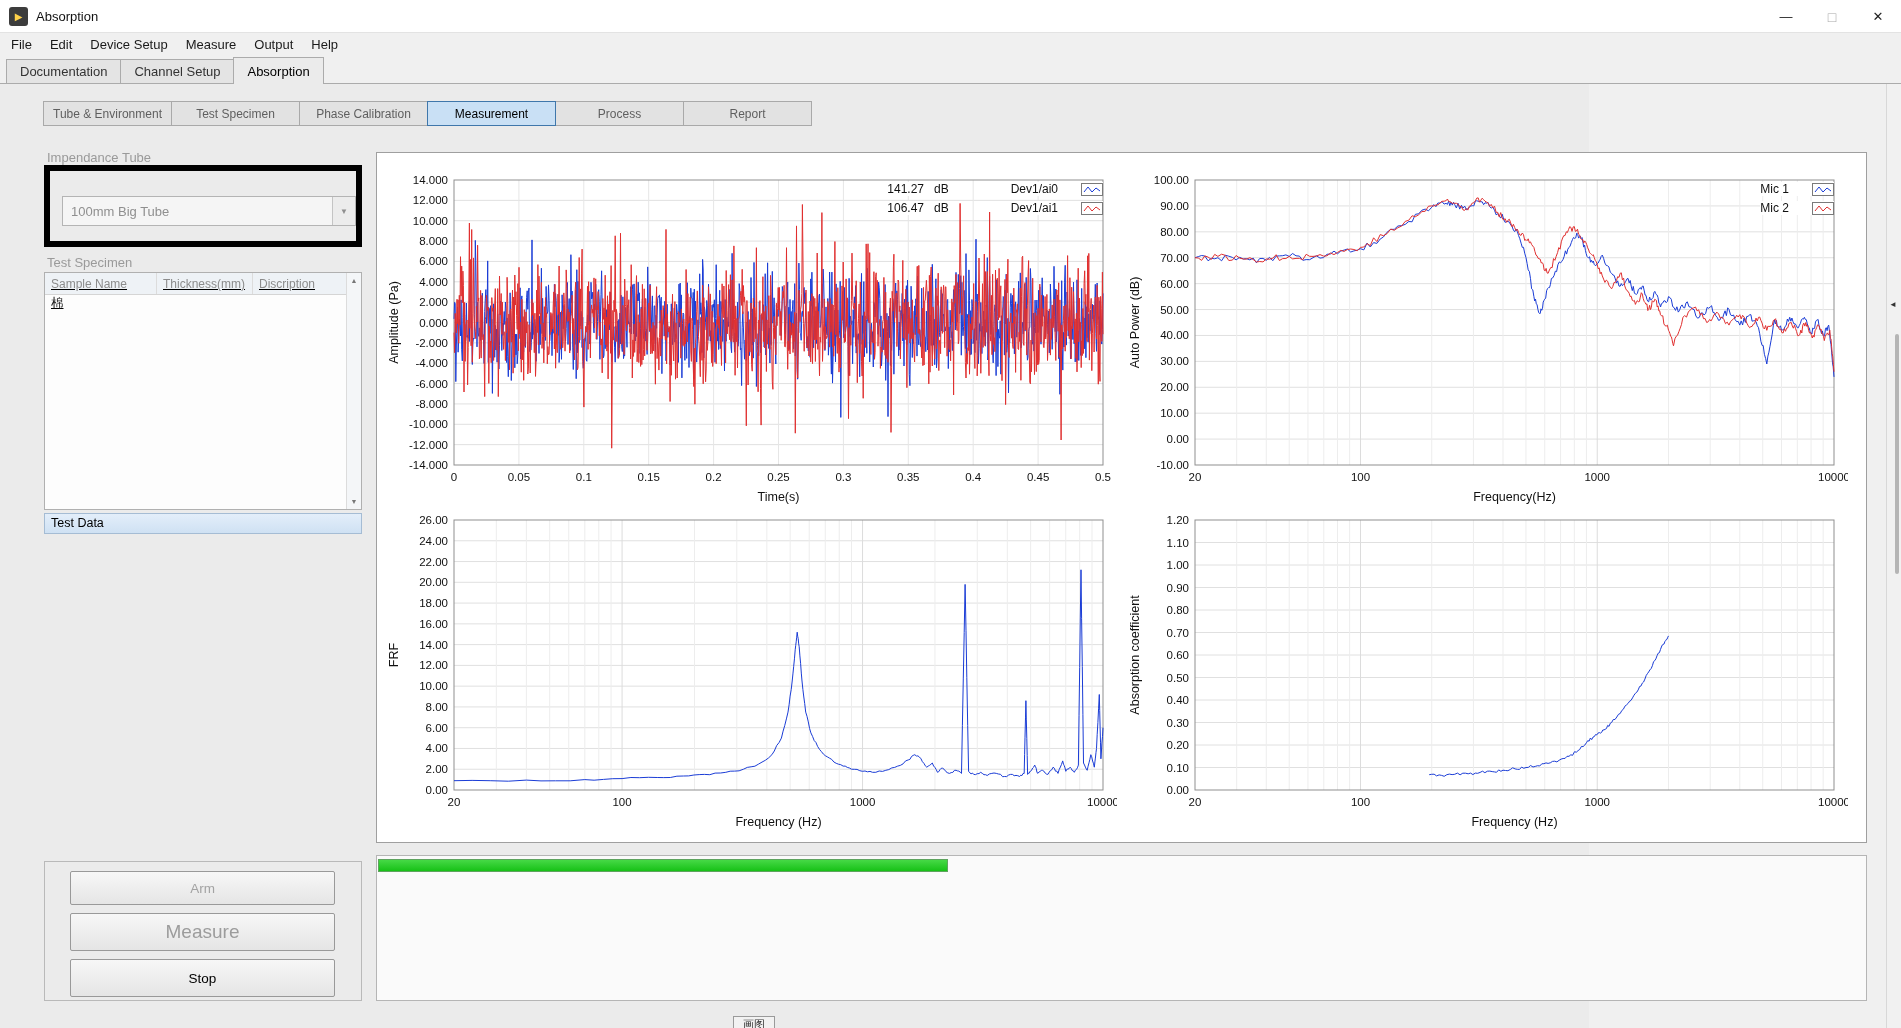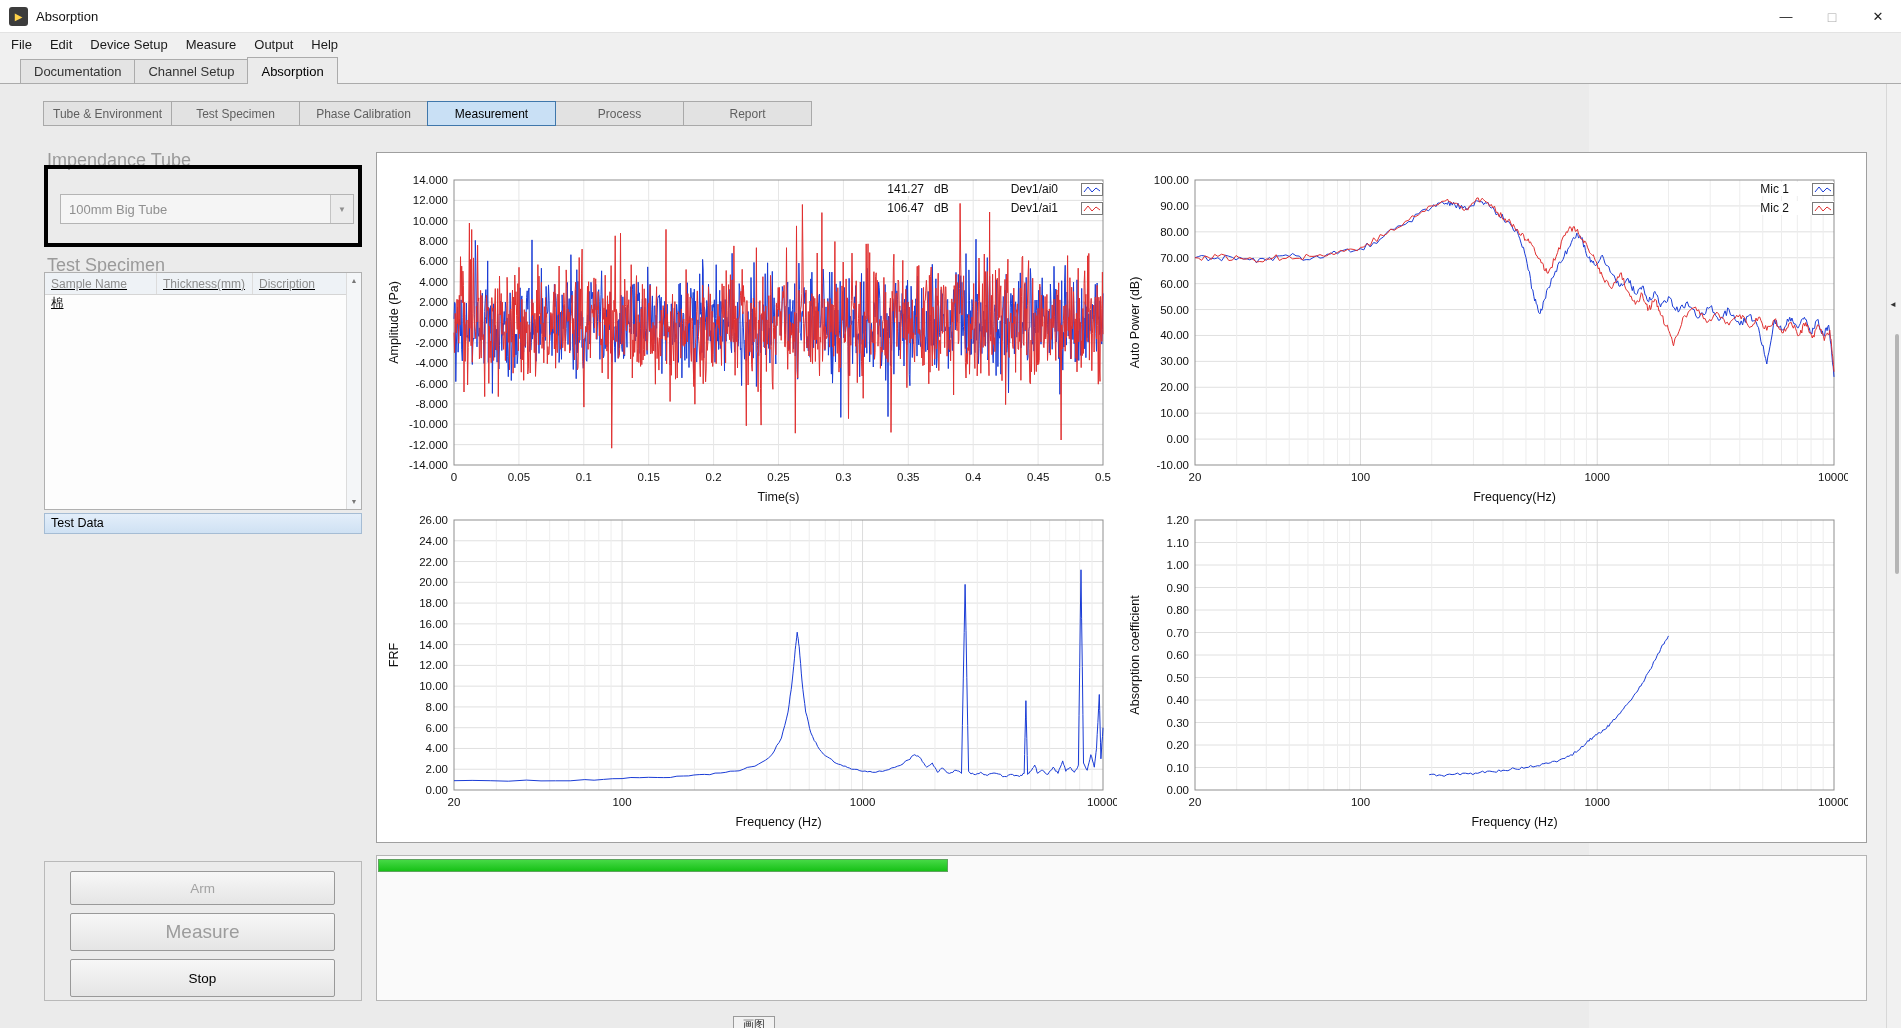--- a/index.html
+++ b/index.html
@@ -13,38 +13,38 @@
   .titlebar .title { position:absolute; left:36px; top:0; line-height:33px; font-size:13px; color:#111; }
   .win-controls { position:absolute; right:0; top:0; height:33px; display:flex; }
   .win-btn { width:46px; height:33px; display:flex; align-items:center; justify-content:center; font-size:13px; color:#222; cursor:default; }
   .win-btn .maxglyph { color:#a9a9a9; font-size:14px; }
 
   
   .menubar { position:absolute; left:0; top:34px; width:1901px; height:20px; background:#f0f0f0; display:flex; align-items:center; padding-left:2px; }
   .menu-item { font-size:13px; color:#1a1a1a; padding:0 9px; }
 
   
-  .tabrow { position:absolute; left:0; top:54px; width:1901px; height:30px; background:#f0f0f0; border-bottom:1px solid #ababab; display:flex; align-items:flex-end; padding-left:20px; }
+  .tabrow { position:absolute; left:0; top:54px; width:1901px; height:30px; background:#f0f0f0; border-bottom:1px solid #ababab; display:flex; align-items:flex-end; padding-left:6px; }
   .tab { border:1px solid #ababab; border-bottom:none; background:#e4e4e4; color:#333; font-size:13px; padding:4px 13px 4px 13px; margin-right:-1px; position:relative; }
   .tab.active { background:#ebebeb; color:#000; padding-top:6px; padding-bottom:5px; margin-bottom:-1px; z-index:2; }
 
   
   .page { position:absolute; left:0; top:84px; width:1589px; height:944px; background:#ebebeb; }
 
   .subtabs { position:absolute; left:44px; top:17px; display:flex; }
   .subtab { width:129px; height:25px; background:#e2e2e2; border:1px solid #a9a9a9; margin-left:-1px;
             display:flex; align-items:center; justify-content:center; font-size:12px; color:#5f5f5f; }
   .subtab.active { background:#c9e0f5; border:1px solid #3f77ab; color:#000; z-index:2; }
 
   
-  .group-label { position:absolute; font-size:18px; color:#9a9a9a; }
+  .group-label { position:absolute; font-size:13px; color:#9a9a9a; }
   #lbl-tube { left:47px; top:66px; }
   #lbl-spec { left:47px; top:171px; }
 
-  .groupbox { position:absolute; border:4px solid #000000; }
+  .groupbox { position:absolute; border:6px solid #000000; }
   #box-tube { left:44px; top:81px; width:318px; height:82px; }
   .combo { position:absolute; left:12px; top:25px; width:294px; height:30px; background:#f5f5f5; border:1px solid #b4b4b4;
            display:flex; align-items:center; }
   .combo-text { flex:1; padding-left:8px; font-size:13px; color:#8f8f8f; }
   .combo-arrow { width:23px; height:100%; border-left:1px solid #c4c4c4; display:flex; align-items:center; justify-content:center;
                  font-size:8px; color:#8f8f8f; background:#ececec; }
 
   .spec-table { position:absolute; left:44px; top:188px; width:318px; height:238px; background:#fdfdfd; border:1px solid #b0b0b0;text-decoration:underline; }
   .spec-header { display:flex; height:22px; background:#eef2f6; border-bottom:1px solid #d5d5d5; color:#8c8c8c; font-size:12px; }
   .spec-header .h { padding:4px 0 0 6px; border-right:1px solid #dcdcdc; }

